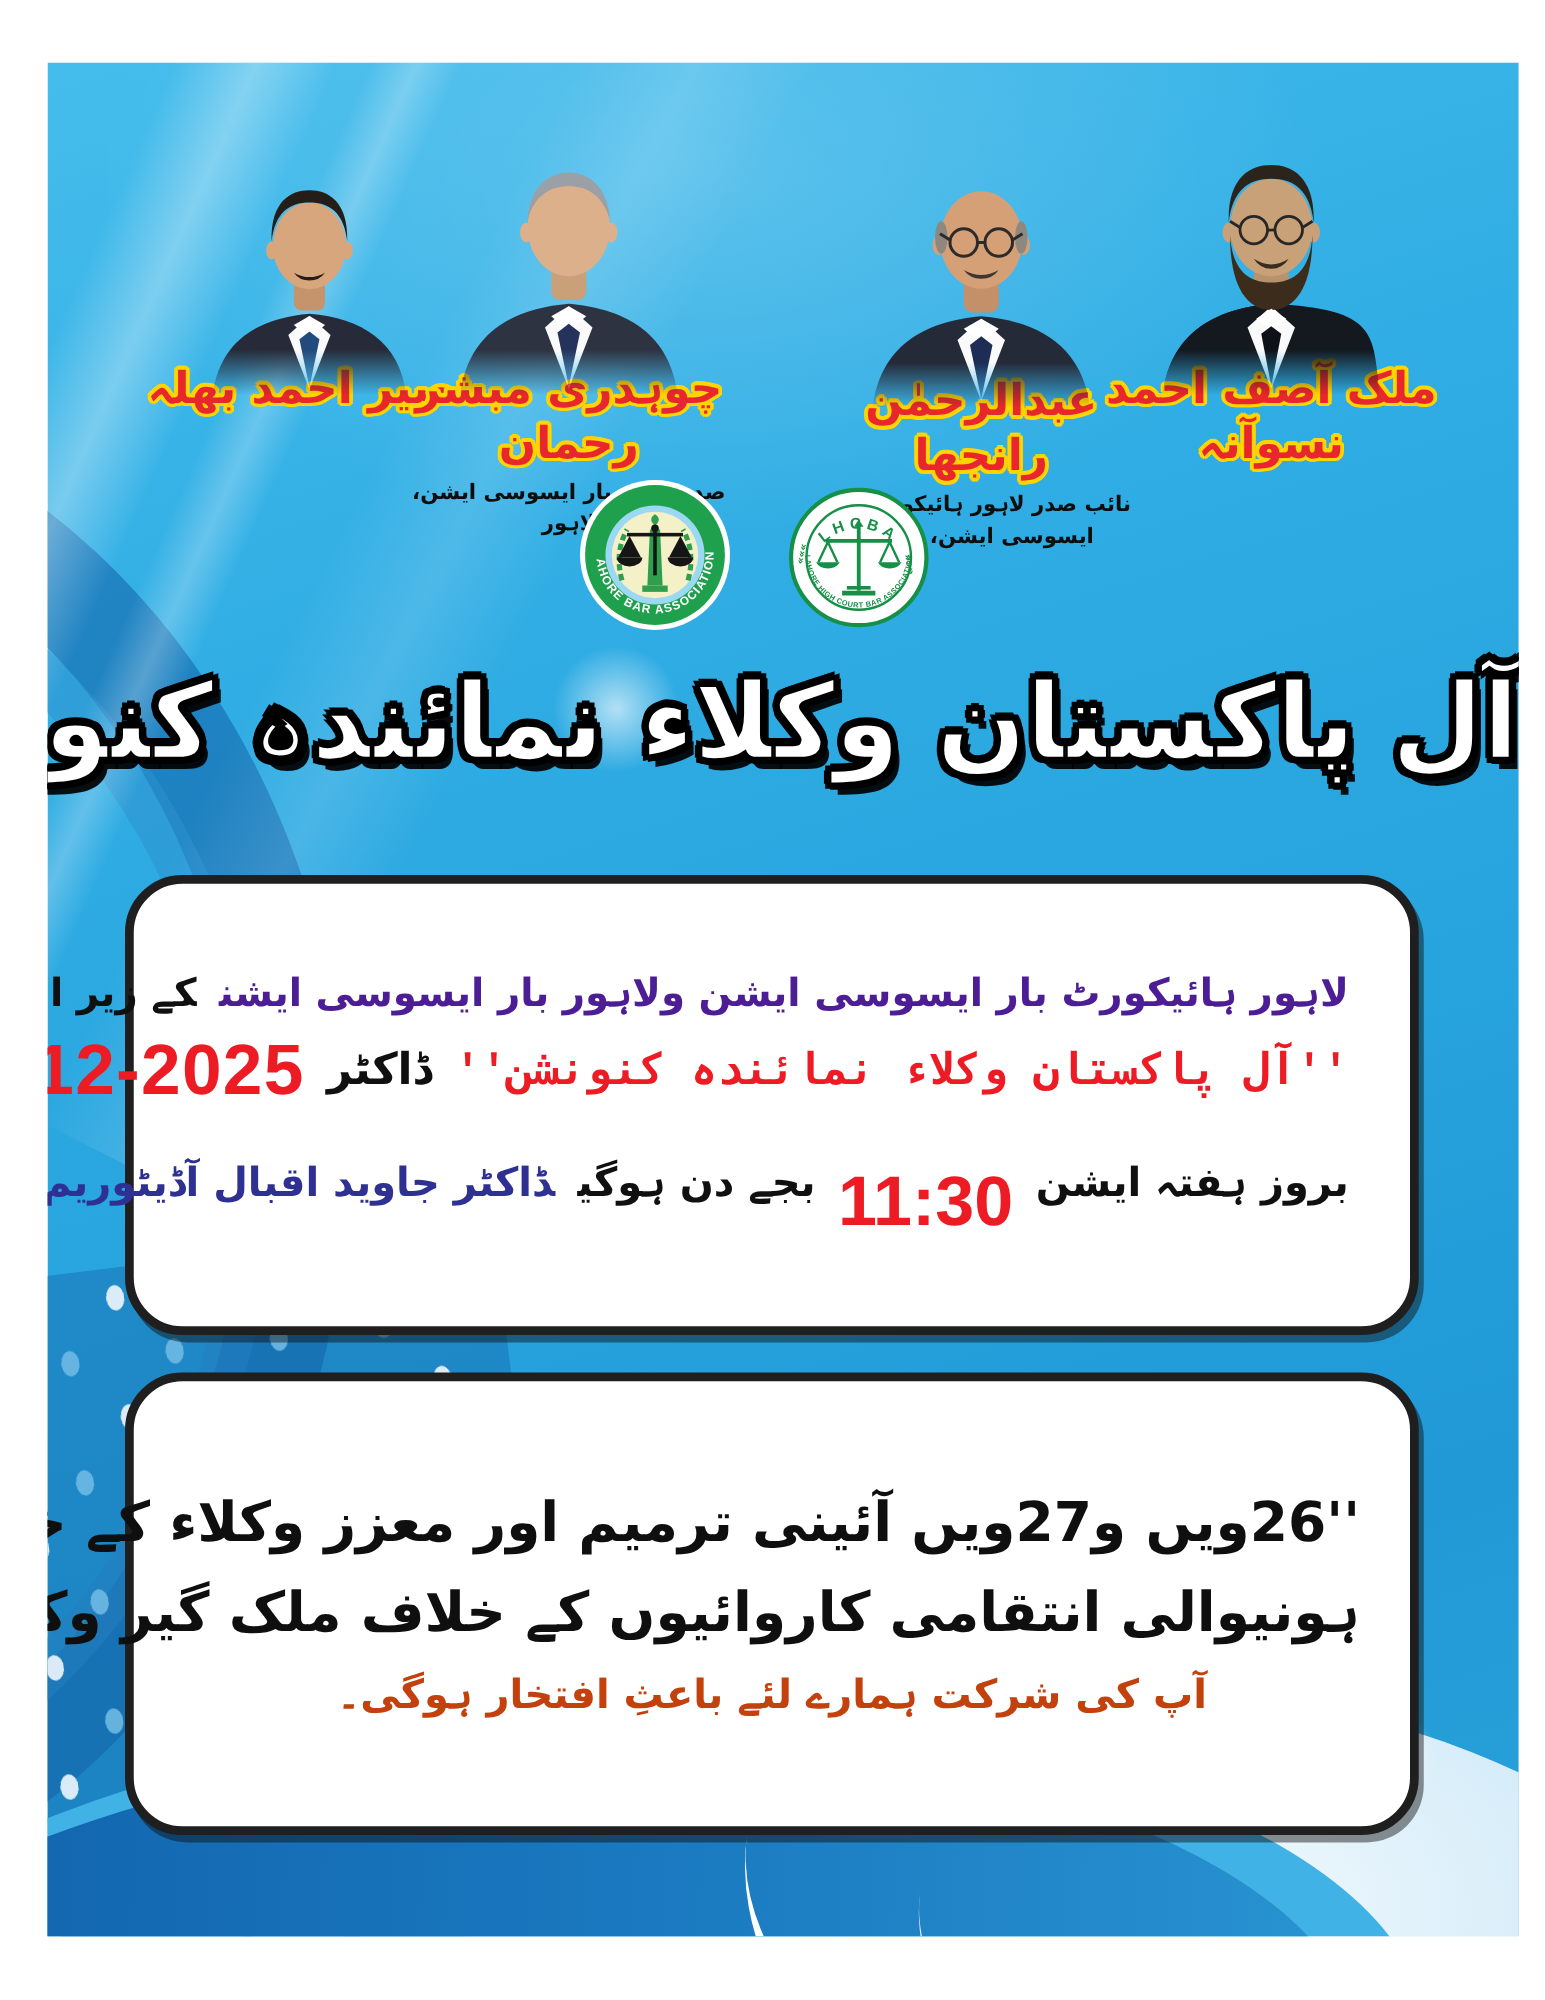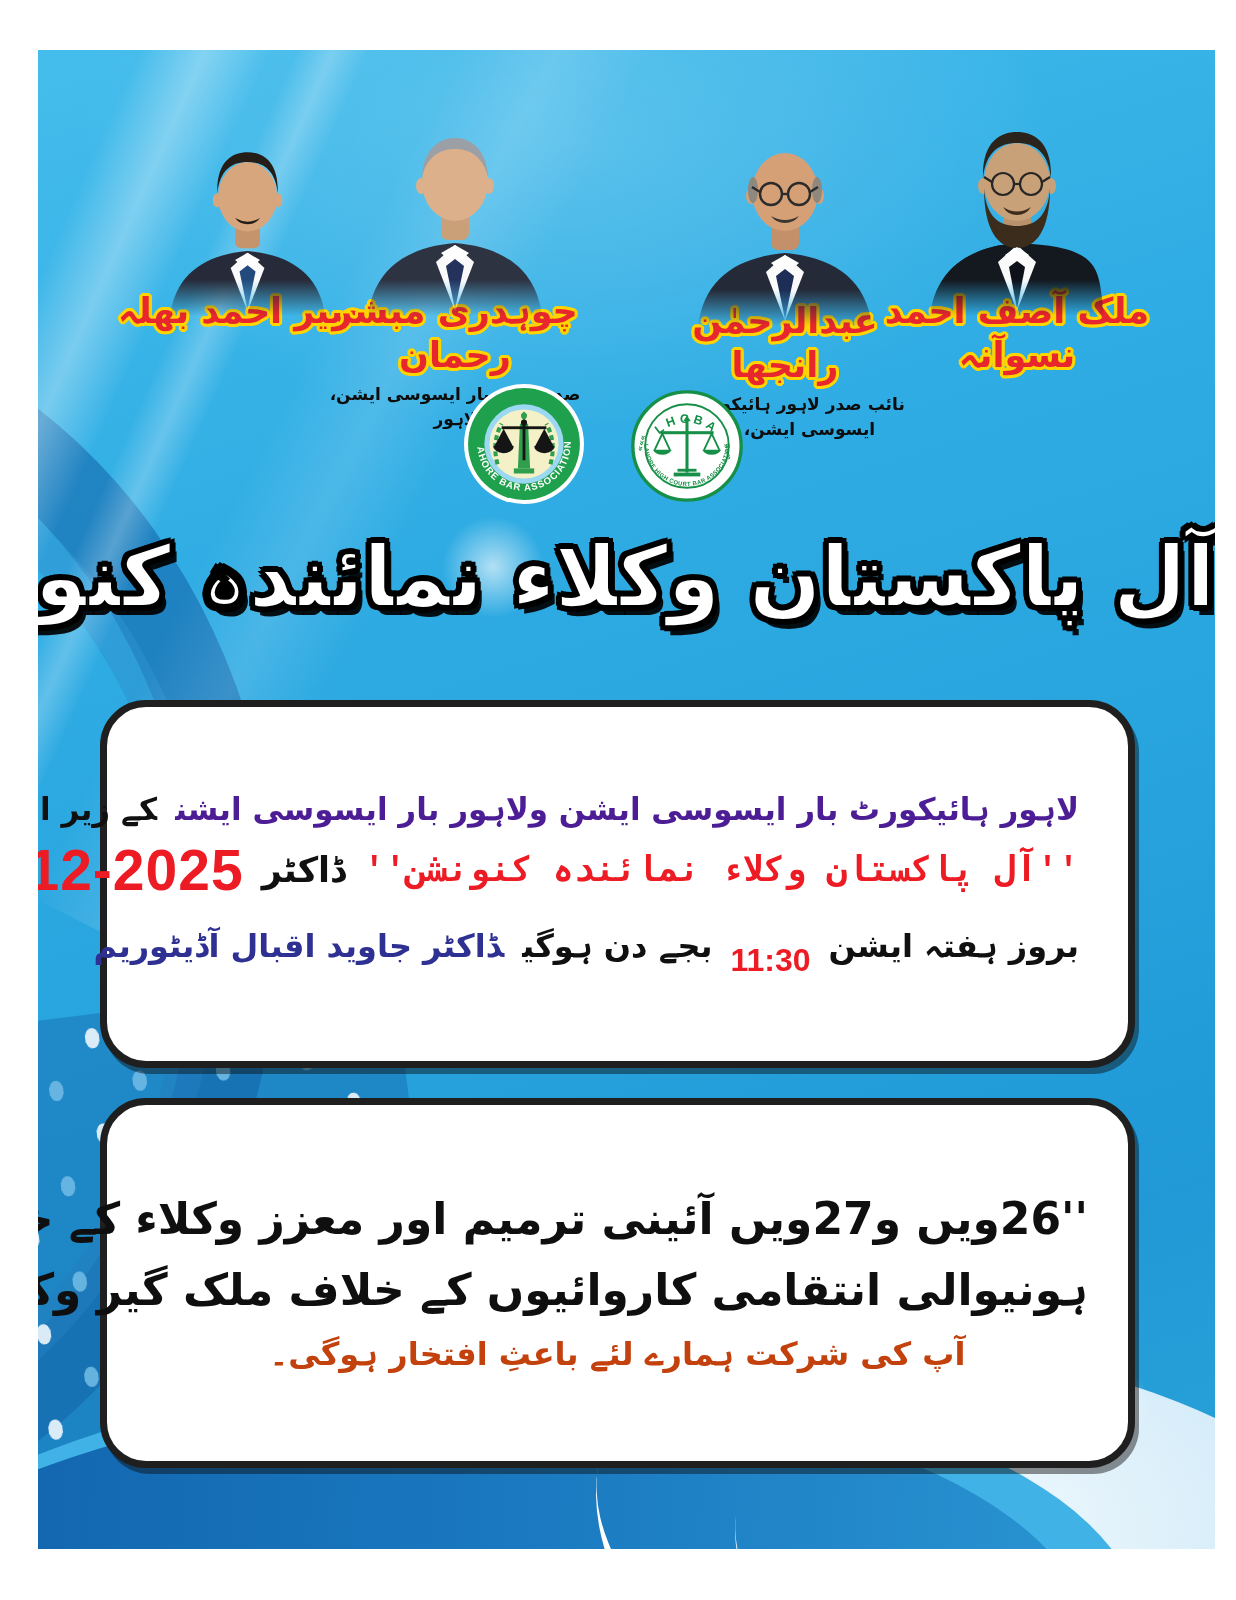--- a/index.html
+++ b/index.html
@@ -92,21 +92,21 @@
   .info-box .l2 { font-size:35px; }
   .info-box .l3 { font-size:32px; }
   .info-box .l4 { font-size:34px; }
   .seg.green { color:#4c1d95; }
   .seg.red   { color:#ed1c24;font-family:Liberation Mono, monospace; }
   .seg.navy  { color:#2e3192; }
   .seg.black { color:#101010; }
   .seg.num { font-family:"Liberation Sans", sans-serif; font-weight:bold; color:#ed1c24;
     direction:ltr; unicode-bidi:embed; display:inline-block; }
   .seg.num.date { font-size:57px; letter-spacing:1px; }
-  .seg.num.time { font-size:32px;margin-top:29px; }
+  .seg.num.time { font-size:56px;margin-top:29px; }
   .message-box .mline { direction:rtl; text-align:center; white-space:nowrap;
     font-size:44px; font-weight:bold; color:#0f0f0f; }
   .message-box .mline.accent { color:#c2410c; font-size:32px; }
 </style>
 </head>
 <body>
 
 <div class="canvas">
   <div class="poster">
 

